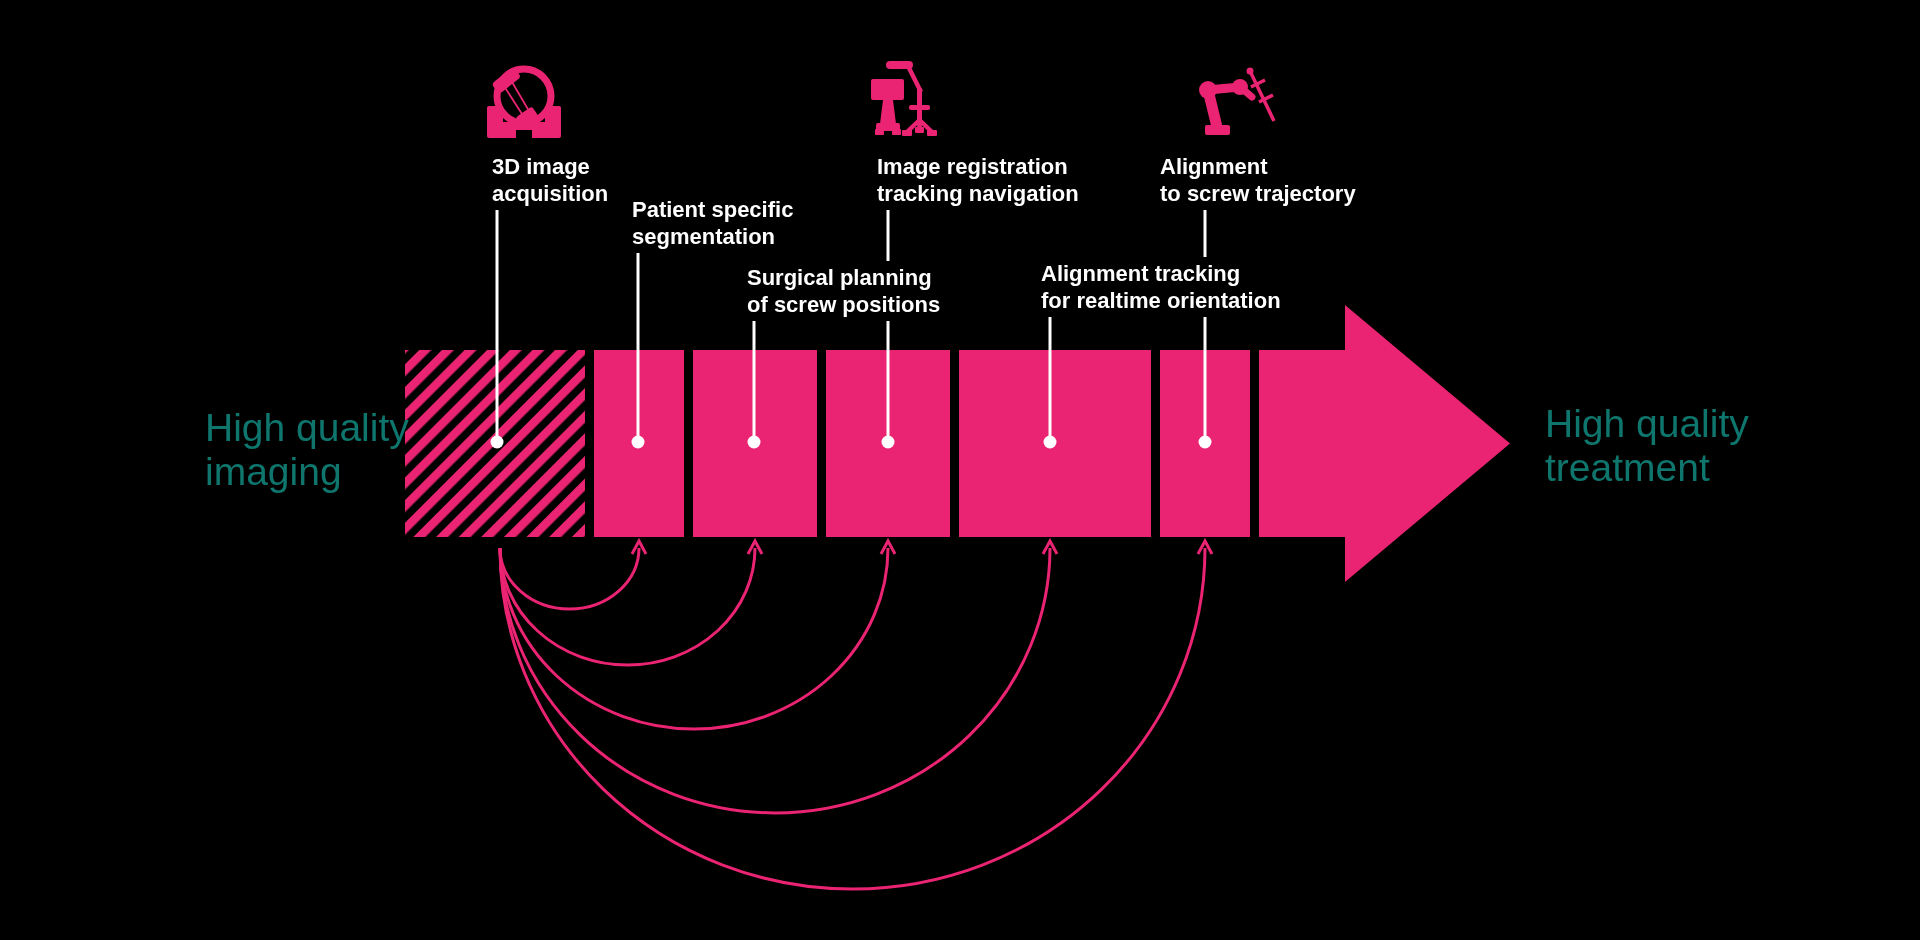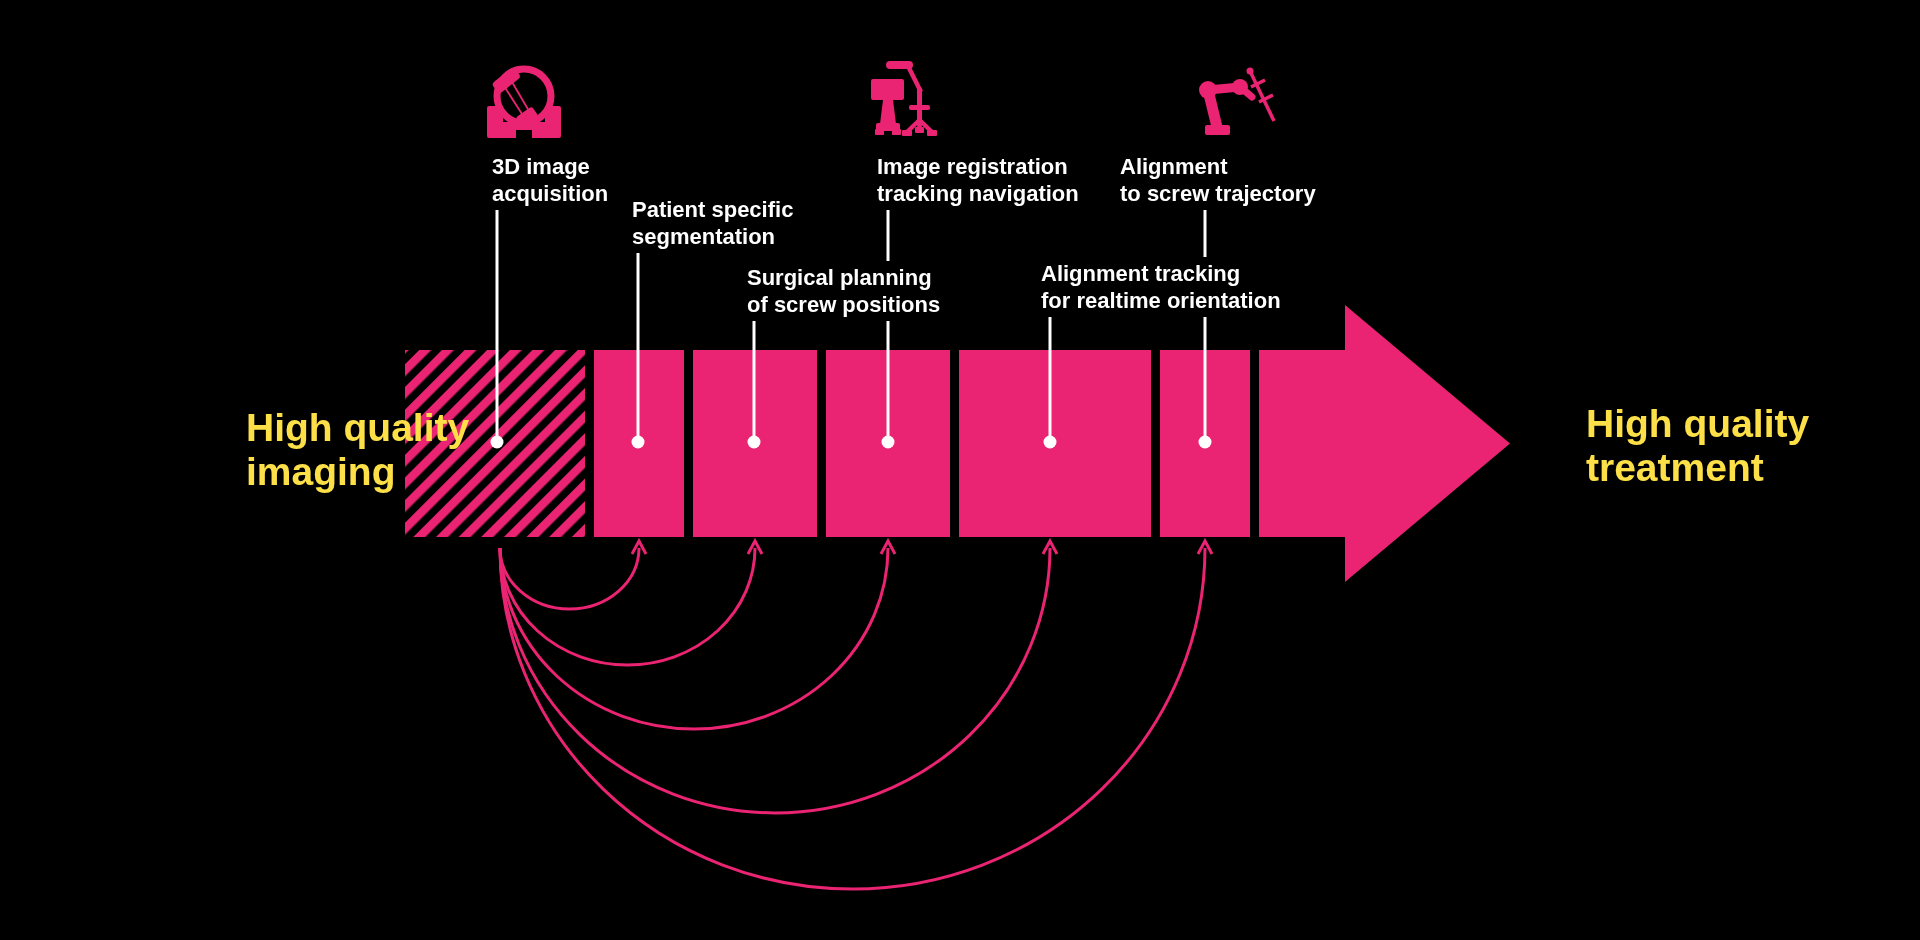--- a/index.html
+++ b/index.html
@@ -7,22 +7,22 @@
     position:relative;width:1920px;height:940px;background:#000;
     font-family:"Liberation Sans",sans-serif;overflow:hidden;
   }
   .art{position:absolute;left:0;top:0;}
   .step-label{
     position:absolute;color:#fff;font-weight:bold;
     font-size:22px;line-height:27px;white-space:pre-line;
     background:#000;padding:3px 8px 3px 0;
   }
   .side-label{
-    position:absolute;color:#fde047;font-weight:bold;
-    font-size:39px;line-height:44px;white-space:pre-line;margin-left:41px;
+    position:absolute;color:#0f766e;font-weight:normal;
+    font-size:39px;line-height:44px;white-space:pre-line;
   }
 </style>
 </head>
 <body>
 
 <div class="stage">
 
   <svg class="art" width="1920" height="940" viewBox="0 0 1920 940">
     <defs>
       <pattern id="hatch" patternUnits="userSpaceOnUse" width="16" height="16" patternTransform="rotate(45)">
@@ -125,16 +125,16 @@
   <div class="step-label" style="left:492px;top:150px">3D image
 acquisition</div>
   <div class="step-label" style="left:747px;top:261px">Surgical planning
 of screw positions</div>
   <div class="step-label" style="left:632px;top:193px">Patient specific
 segmentation</div>
   <div class="step-label" style="left:877px;top:150px">Image registration
 tracking navigation</div>
   <div class="step-label" style="left:1041px;top:257px">Alignment tracking
 for realtime orientation</div>
-  <div class="step-label" style="left:1120px;top:150px">Alignment
+  <div class="step-label" style="left:1160px;top:150px">Alignment
 to screw trajectory</div>
 
 </div>
 
 </body></html>

